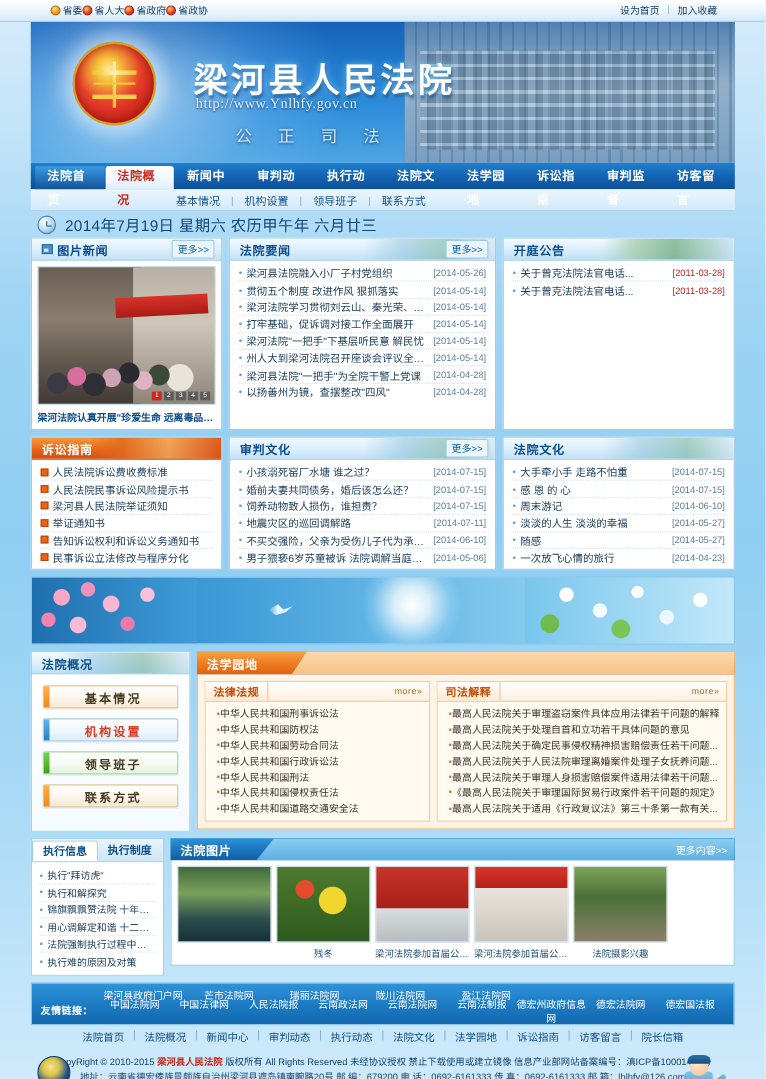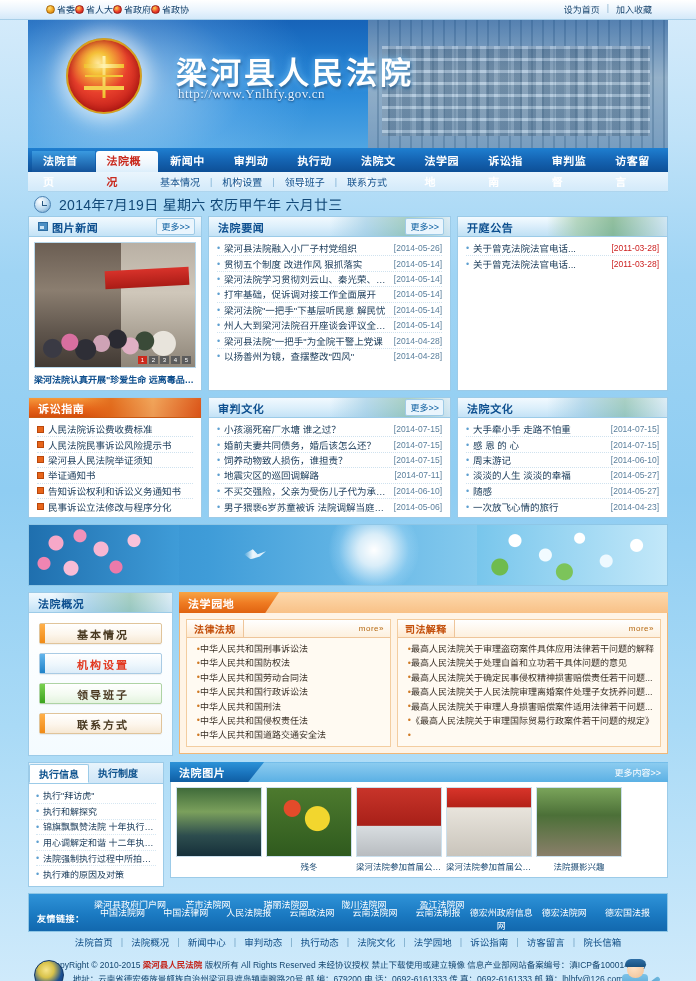--- a/index.html
+++ b/index.html
@@ -298,21 +298,21 @@
     background:linear-gradient(180deg,#fff 0%,#ffe9cf 100%); border-right:1px solid #eec59a; height:100%;
     display:flex; align-items:center;
   }
   .ac-col-hd .m { margin-left:auto; margin-right:6px; font-size:8px; color:#b4670f; cursor:pointer; letter-spacing:.5px; }
   .ac-list { padding:3px 6px 4px 6px; }
   .ac-item { display:flex; align-items:center; height:14.4px; font-size:9px; color:#3a3026; }
   .ac-item .d { width:7px; color:#d07a25; flex:none; }
   .ac-item .x { white-space:nowrap; overflow:hidden; text-overflow:ellipsis; cursor:pointer; }
 
   
-  .exec { width:136px; }
+  .exec { width:121px; }
   .tabhd { height:21px; display:flex; align-items:flex-end; background:linear-gradient(180deg,#e8f4fc,#cfe6f7);
            border-bottom:1px solid #9ccbe8; }
   .tab {
     height:19px; line-height:19px; padding:0 9px; font-size:10px; font-weight:bold; cursor:pointer; color:#10548f;
   }
   .tab.on { background:#ffffff; border:1px solid #9ccbe8; border-bottom:1px solid #fff; border-radius:2px 2px 0 0; }
   .exec-list { padding:4px 7px; background:#fff; }
   .exec-item { display:flex; align-items:center; height:15.6px; border-bottom:1px dotted #d6e7f2; font-size:9px; }
   .exec-item:last-child { border-bottom:none; }
   .exec-item .d { width:7px; color:#5d9fd0; flex:none; }
@@ -406,20 +406,21 @@
       <span>加入收藏</span>
     </div>
   </div>
 
   <div class="banner">
     <div class="banner-photo"></div>
     <div class="banner-glow"></div>
     <div class="emblem-big"></div>
     <div class="banner-title">梁河县人民法院</div>
     <div class="banner-url">http://www.Ynlhfy.gov.cn</div>
+    <div class="banner-slogan">公 正 司 法</div>
   </div>
 
   <div class="mainnav">
     <div class="nav-item home">法院首页</div>
     <div class="nav-item active">法院概况</div>
     <div class="nav-item">新闻中心</div>
     <div class="nav-item">审判动态</div>
     <div class="nav-item">执行动态</div>
     <div class="nav-item">法院文化</div>
     <div class="nav-item">法学园地</div>
@@ -760,20 +761,21 @@
               <div class="ac-item">
                   <span class="d">•</span>
                   <span class="x">最高人民法院关于审理人身损害赔偿案件适用法律若干问题...</span>
                 </div>
               <div class="ac-item">
                   <span class="d">•</span>
                   <span class="x">《最高人民法院关于审理国际贸易行政案件若干问题的规定》</span>
                 </div>
               <div class="ac-item">
                   <span class="d">•</span>
+                  <span class="x">最高人民法院关于适用《行政复议法》第三十条第一款有关...</span>
                 </div>
             </div>
           </div>
         </div>
       </div>
     </div>
 
     <div class="row" style="margin-top:6px;">
       <div class="panel exec">
         <div class="tabhd">

